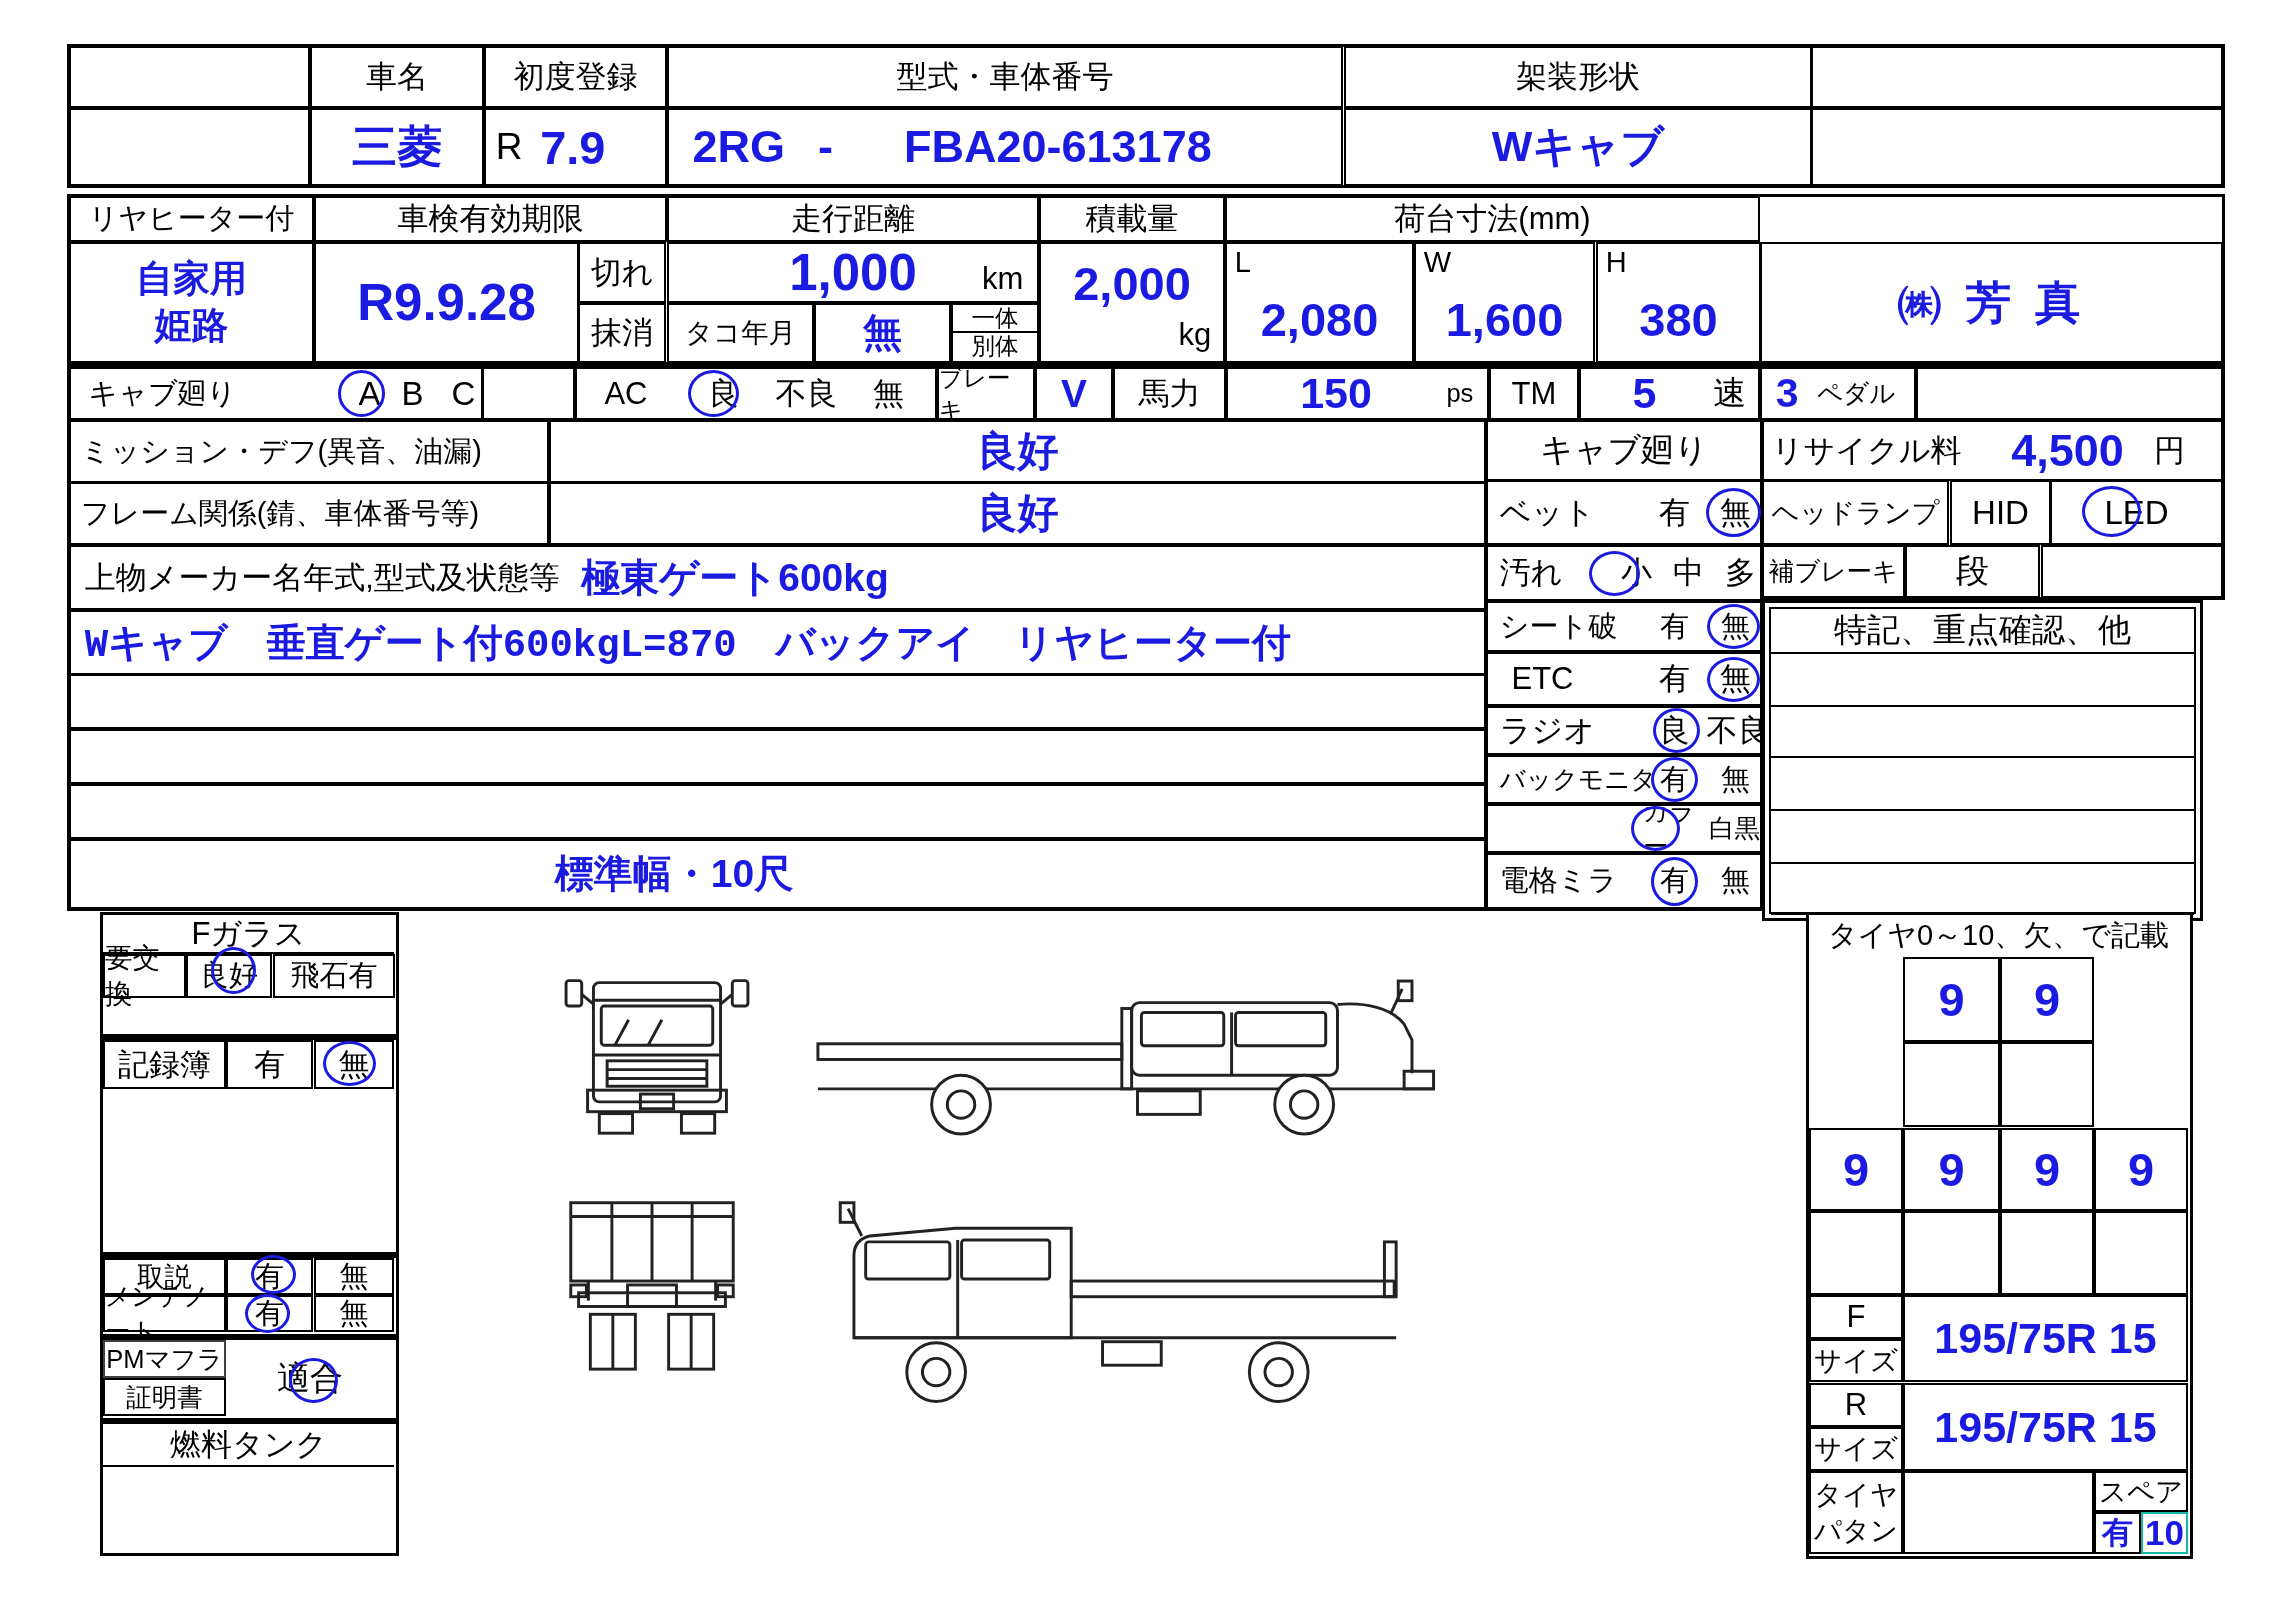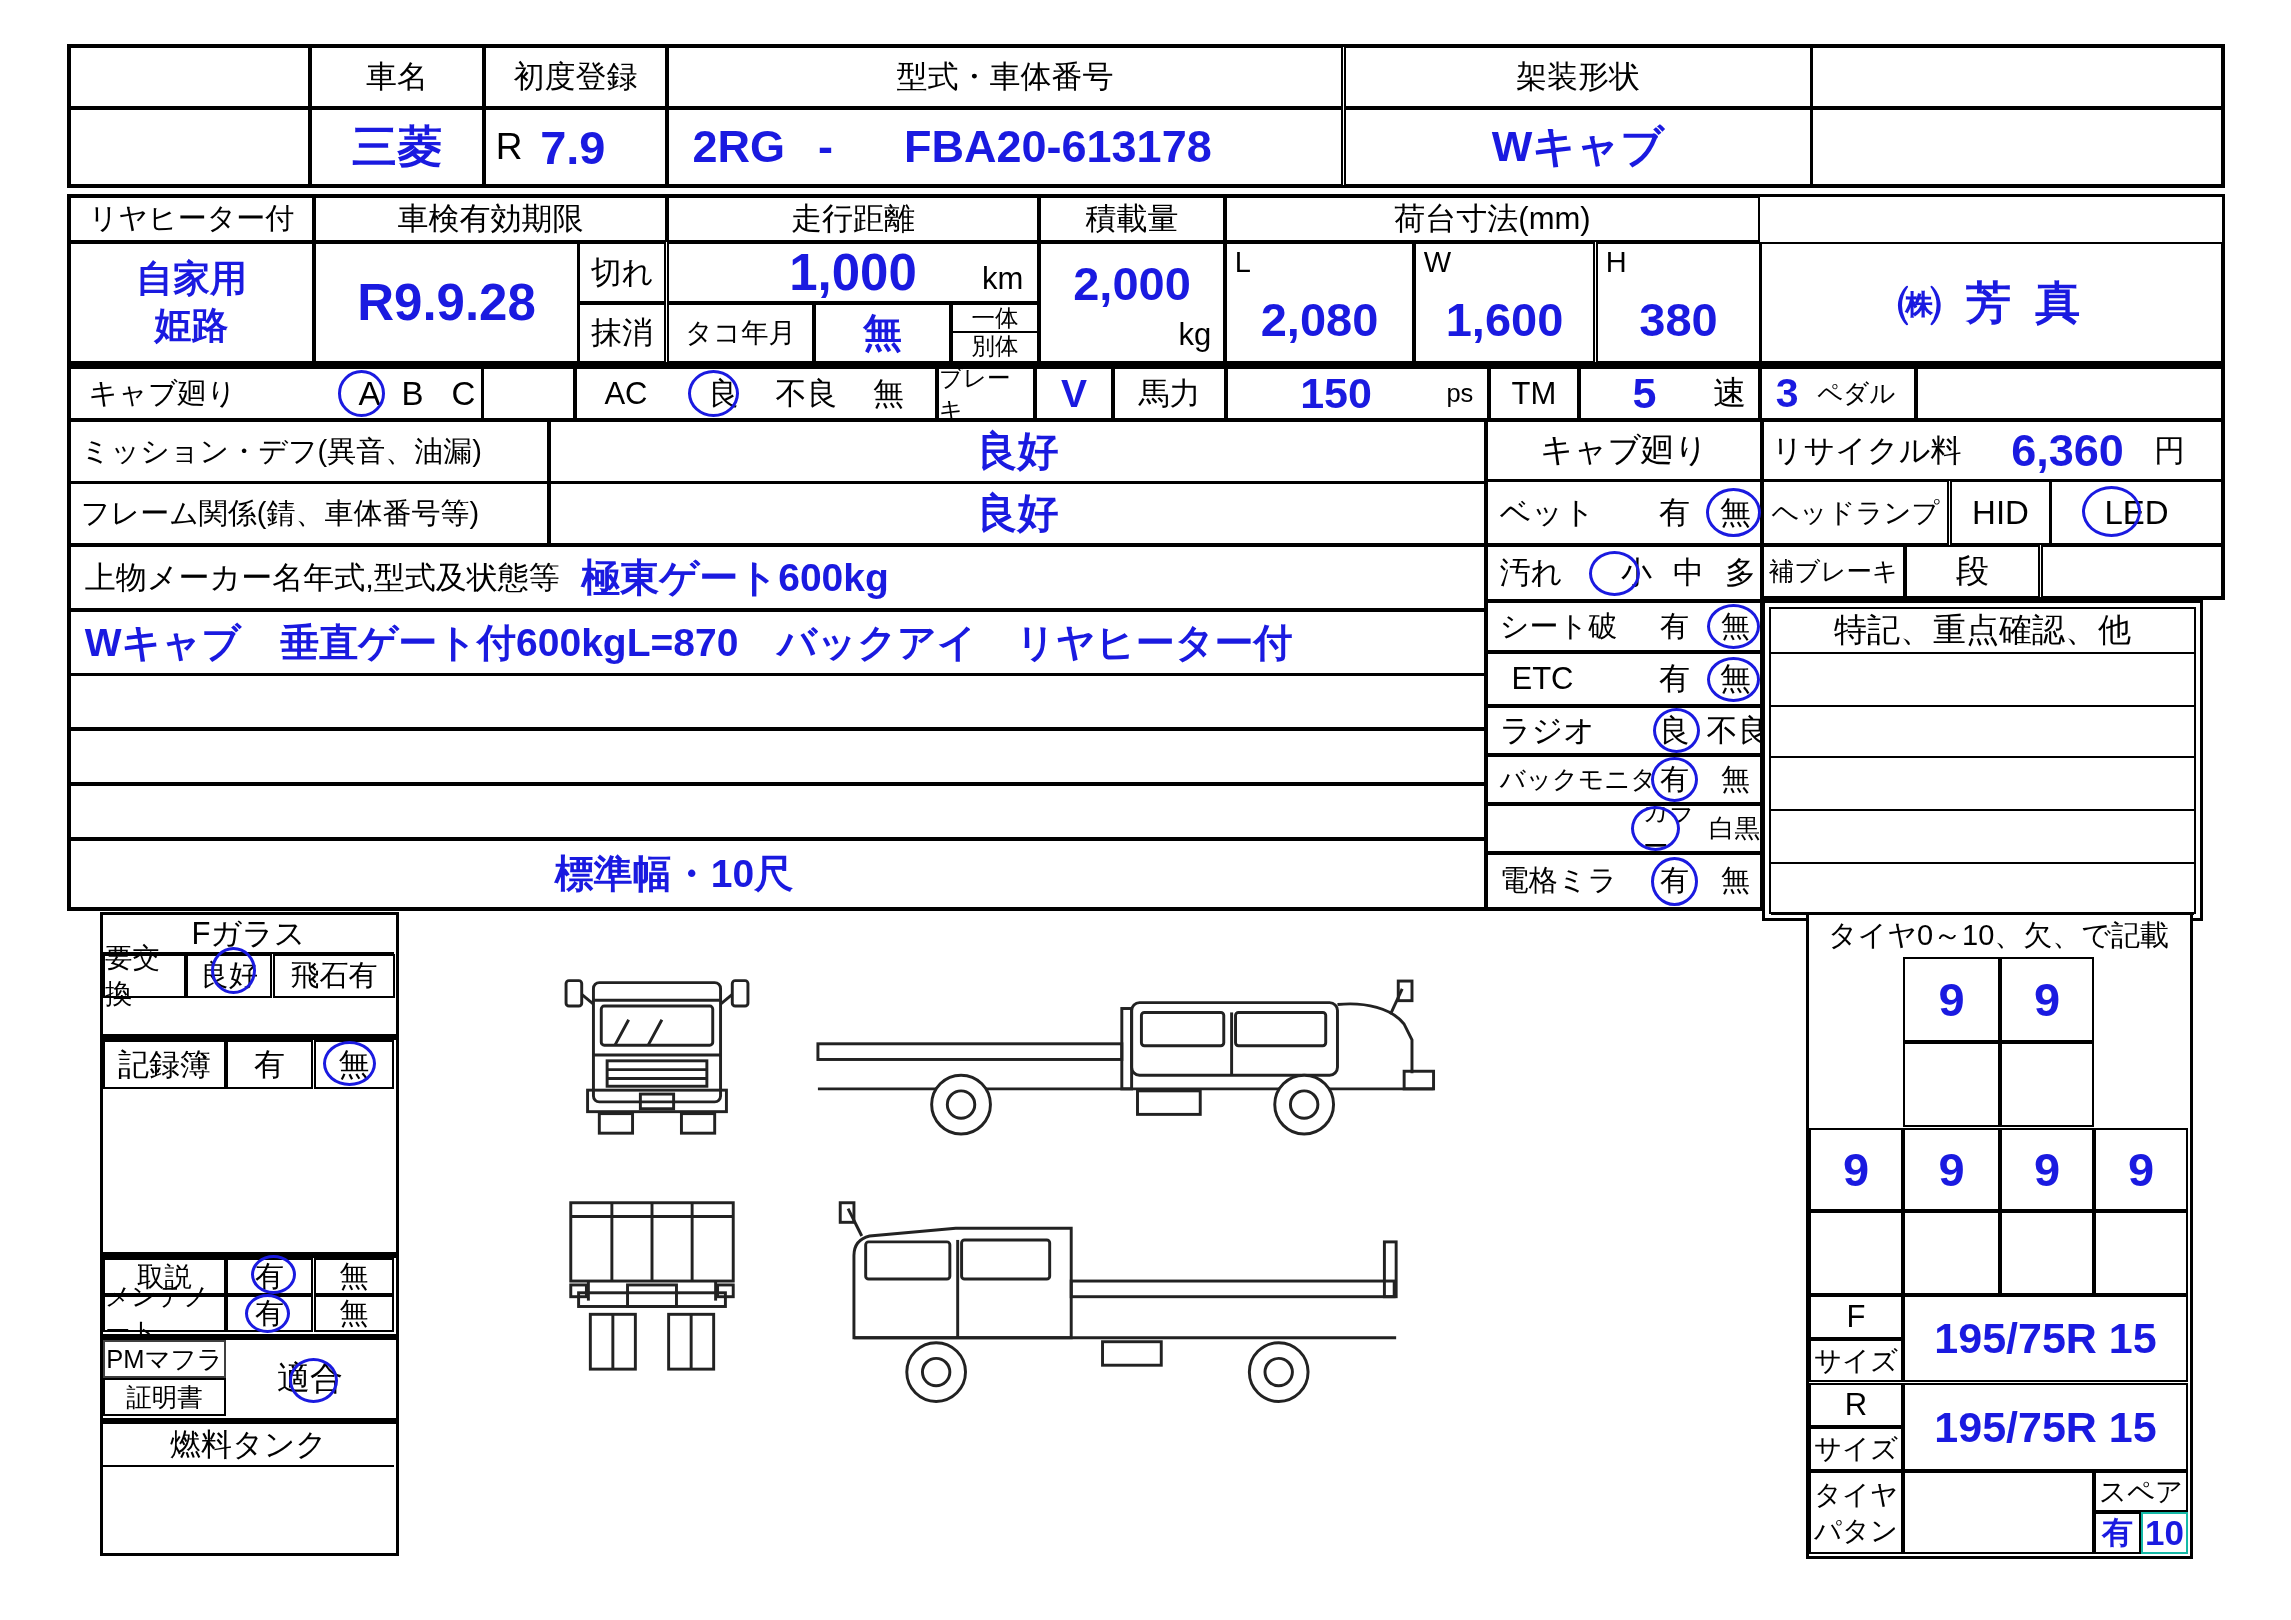--- a/index.html
+++ b/index.html
@@ -3,21 +3,21 @@
 <meta charset="utf-8">
 <style>
   :root { --blue:#1a1ae0; --fuel:#1e7fc8; }
   html,body{margin:0;padding:0;background:#fff;}
   #sheet{position:relative;width:2292px;height:1620px;background:#fff;
          font-family:"Liberation Sans",sans-serif;color:#000;overflow:hidden;}
   .c{position:absolute;box-sizing:border-box;display:flex;align-items:center;justify-content:center;background:#fff;}
   .b{border:2.9px solid #000;}
   .nb{background:transparent;}
   .jl{justify-content:flex-start;}
-  .pre{white-space:pre;}
+  .pre{white-space:pre;font-family:Liberation Mono, monospace;}
   .bv{color:var(--blue);font-weight:bold;}
   .frame{position:absolute;box-sizing:border-box;border:3.9px solid #000;pointer-events:none;z-index:10;background:transparent;}
   .box{position:absolute;box-sizing:border-box;border:3.9px solid #000;background:#fff;z-index:2;}
   .circ{position:absolute;box-sizing:border-box;border:3.9px solid var(--blue);border-radius:50%;z-index:50;background:transparent;}
   .sp{position:absolute;display:flex;align-items:center;justify-content:center;}
   .col{flex-direction:column;}.f24{font-size:23.5px}.f26{font-size:25.5px}.f28{font-size:27.4px}
   .f30{font-size:29px}.f32{font-size:31px}.f34{font-size:33px}.f36{font-size:35px}
   .f38{font-size:37px}.f40{font-size:39px}.f42{font-size:41px}.f44{font-size:43px}
   .f46{font-size:45px}.f48{font-size:47px}.f52{font-size:51px}.f54{font-size:53px}
   .inner{position:relative;width:100%;height:100%;}
@@ -200,21 +200,21 @@
   </div>
   <div class="c b" style="left:1486px;top:853px;width:276px;height:56px">
     <span class="f30 sp" style="left:11.8px">電格ミラ</span>
     <span class="f30 sp" style="left:165px;width:43px">有</span>
     <span class="f30 sp" style="left:226px;width:43px">無</span>
   </div>
   <div class="frame" style="left:1484px;top:418px;width:280px;height:493px"></div>
 
   <div class="c b" style="left:1762px;top:420px;width:461px;height:61px">
     <span class="f32 sp" style="left:7.8px">リサイクル料</span>
-    <span class="bv f46 sp" style="left:225px;width:157px">6,360</span>
+    <span class="bv f46 sp" style="left:225px;width:157px">4,500</span>
     <span class="f32 sp" style="left:390px">円</span>
   </div>
   <div class="c b f28" style="left:1762px;top:480px;width:187px;height:65px">ヘッドランプ</div>
   <div class="c b f34" style="left:1950px;top:480px;width:101px;height:65px">HID</div>
   <div class="c b f34" style="left:2050px;top:480px;width:173px;height:65px">LED</div>
   <div class="c b f26" style="left:1762px;top:545px;width:143px;height:53px">補ブレーキ</div>
   <div class="c b f34" style="left:1905px;top:545px;width:135px;height:53px">段</div>
   <div class="c b" style="left:2041px;top:545px;width:182px;height:53px"></div>
   <div class="frame" style="left:1760px;top:418px;width:465px;height:182px"></div>
 

